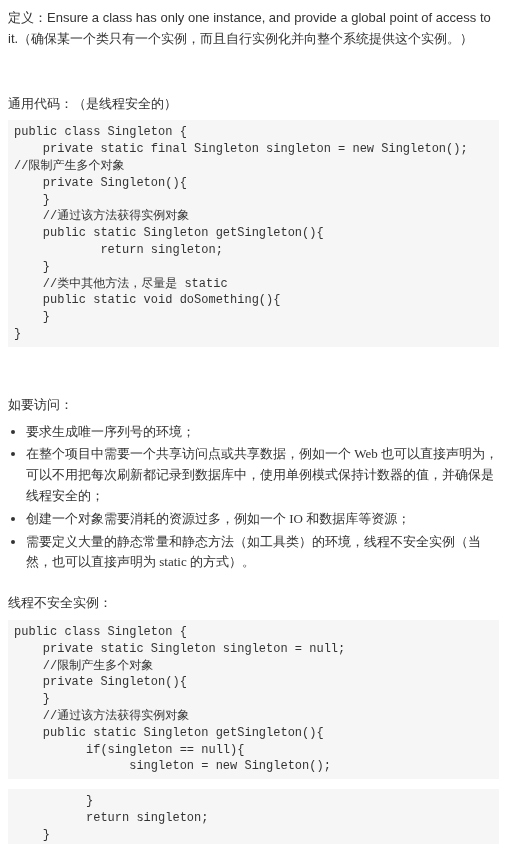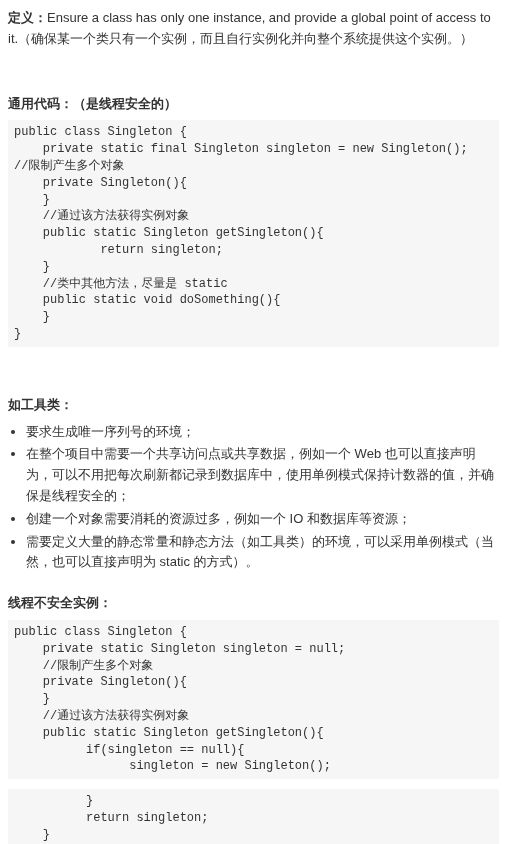--- a/index.html
+++ b/index.html
@@ -5,40 +5,41 @@
   body {
     margin: 0;
     padding: 8px;
     font-family: Arial, "Microsoft YaHei", sans-serif;
     font-size: 13px;
     line-height: 1.6;
     color: #333;
     background: #fff;
     width: 491px;
   }
-  .bold { font-weight: bold; }
+  .bold { font-weight: normal; }
   p { margin: 0 0 6px 0; }
   .section-title {
-    font-weight: bold;
+    font-weight: normal;
     margin-top: 20px;
     margin-bottom: 6px;
   }
   .code-block {
     background: #f6f6f6;
     font-family: "Courier New", monospace;
     font-size: 12px;
     white-space: pre;
     padding: 4px 6px;
     margin: 4px 0 10px 0;
     line-height: 1.4;
     overflow-x: auto;
   }
   ul {
     margin: 4px 0;
     padding-left: 18px;
+    font-family: Liberation Serif, serif;
   }
   li { margin-bottom: 2px; }
   .spacer { height: 18px; }
 </style>
 </head>
 <body>
 
 <p>
   <span class="bold">定义：</span><span>Ensure a class has only one instance, and provide a global point of access to it.（确保某一个类只有一个实例，而且自行实例化并向整个系统提供这个实例。）</span>
 </p>
@@ -55,26 +56,26 @@
     public static Singleton getSingleton(){
             return singleton;
     }
     //类中其他方法，尽量是 static
     public static void doSomething(){
     }
 }</div>
 
 <div class="spacer"></div>
 
-<div class="section-title">如工具类：</div>
+<div class="section-title">如要访问：</div>
 <ul>
   <li>要求生成唯一序列号的环境；</li>
   <li>在整个项目中需要一个共享访问点或共享数据，例如一个 Web 也可以直接声明为，可以不用把每次刷新都记录到数据库中，使用单例模式保持计数器的值，并确保是线程安全的；</li>
   <li>创建一个对象需要消耗的资源过多，例如一个 IO 和数据库等资源；</li>
-  <li>需要定义大量的静态常量和静态方法（如工具类）的环境，可以采用单例模式（当然，也可以直接声明为 static 的方式）。</li>
+  <li>需要定义大量的静态常量和静态方法（如工具类）的环境，线程不安全实例（当然，也可以直接声明为 static 的方式）。</li>
 </ul>
 
 <div class="section-title">线程不安全实例：</div>
 
 <div class="code-block">public class Singleton {
     private static Singleton singleton = null;
     //限制产生多个对象
     private Singleton(){
     }
     //通过该方法获得实例对象

